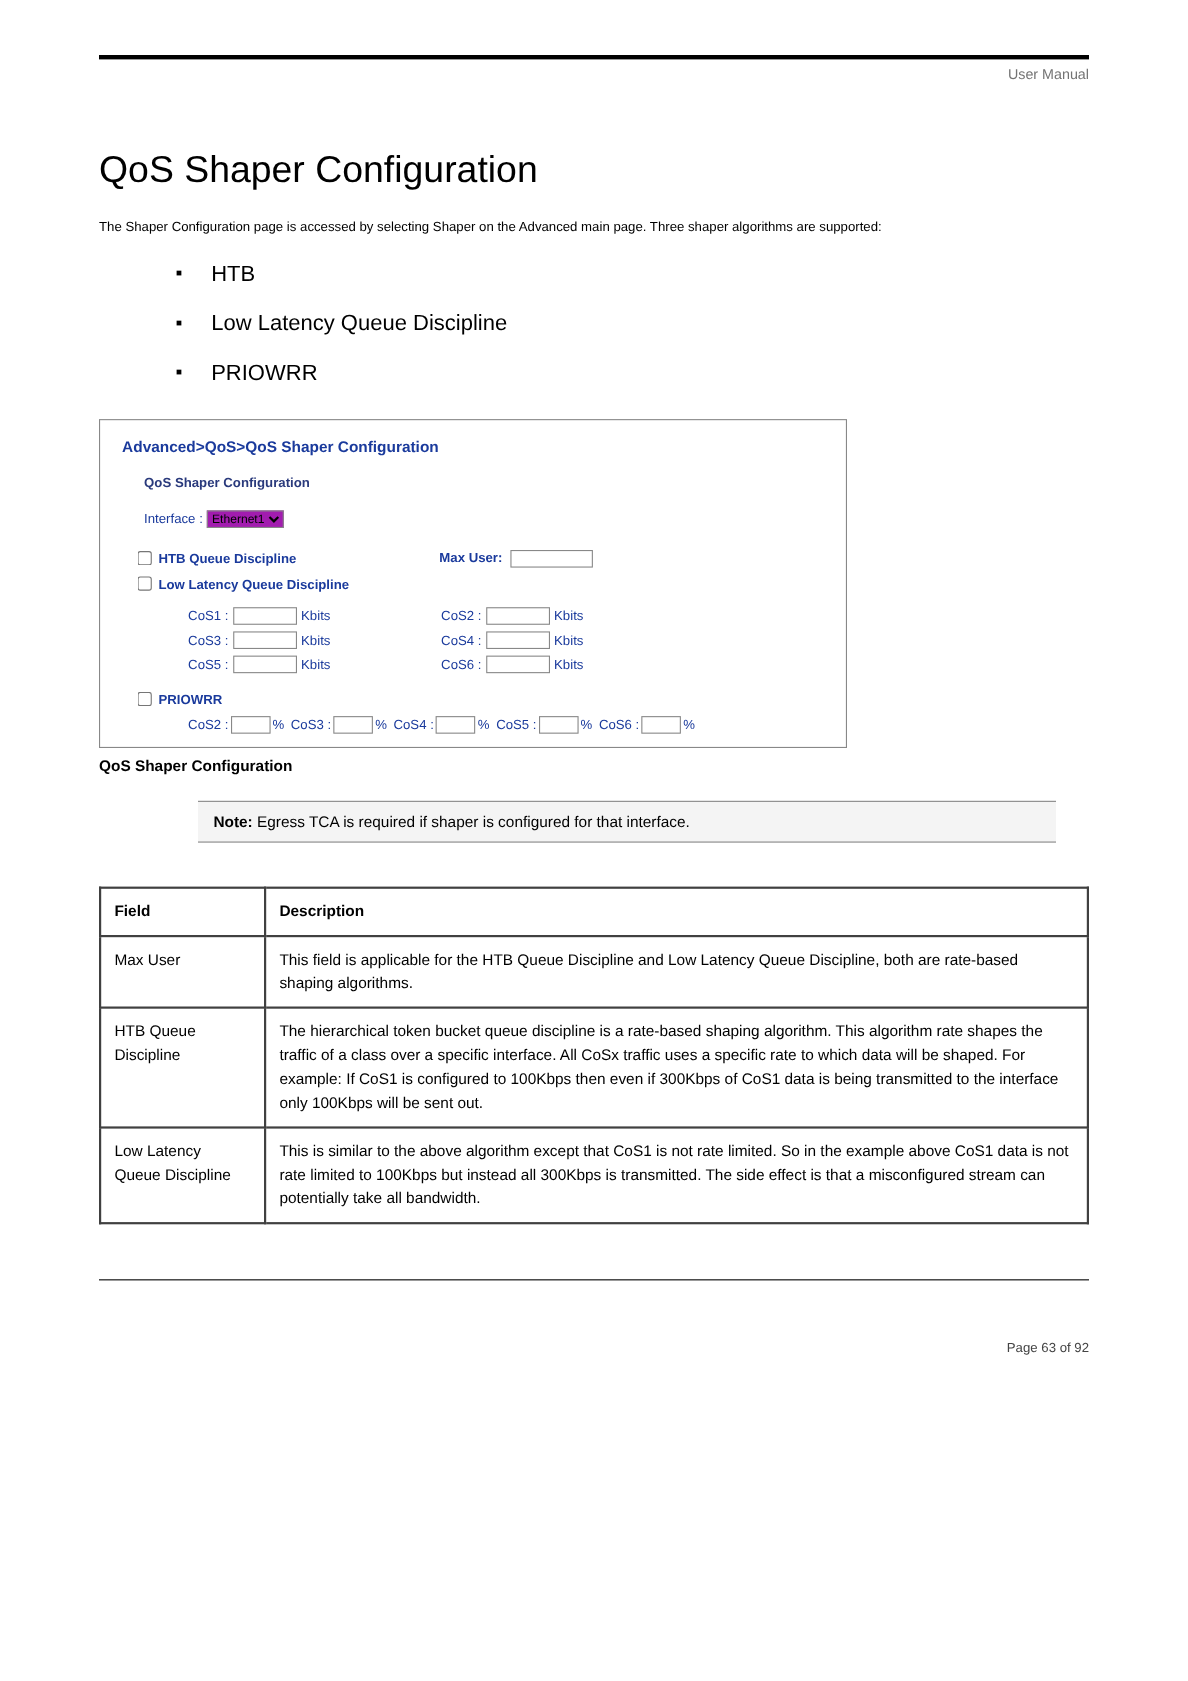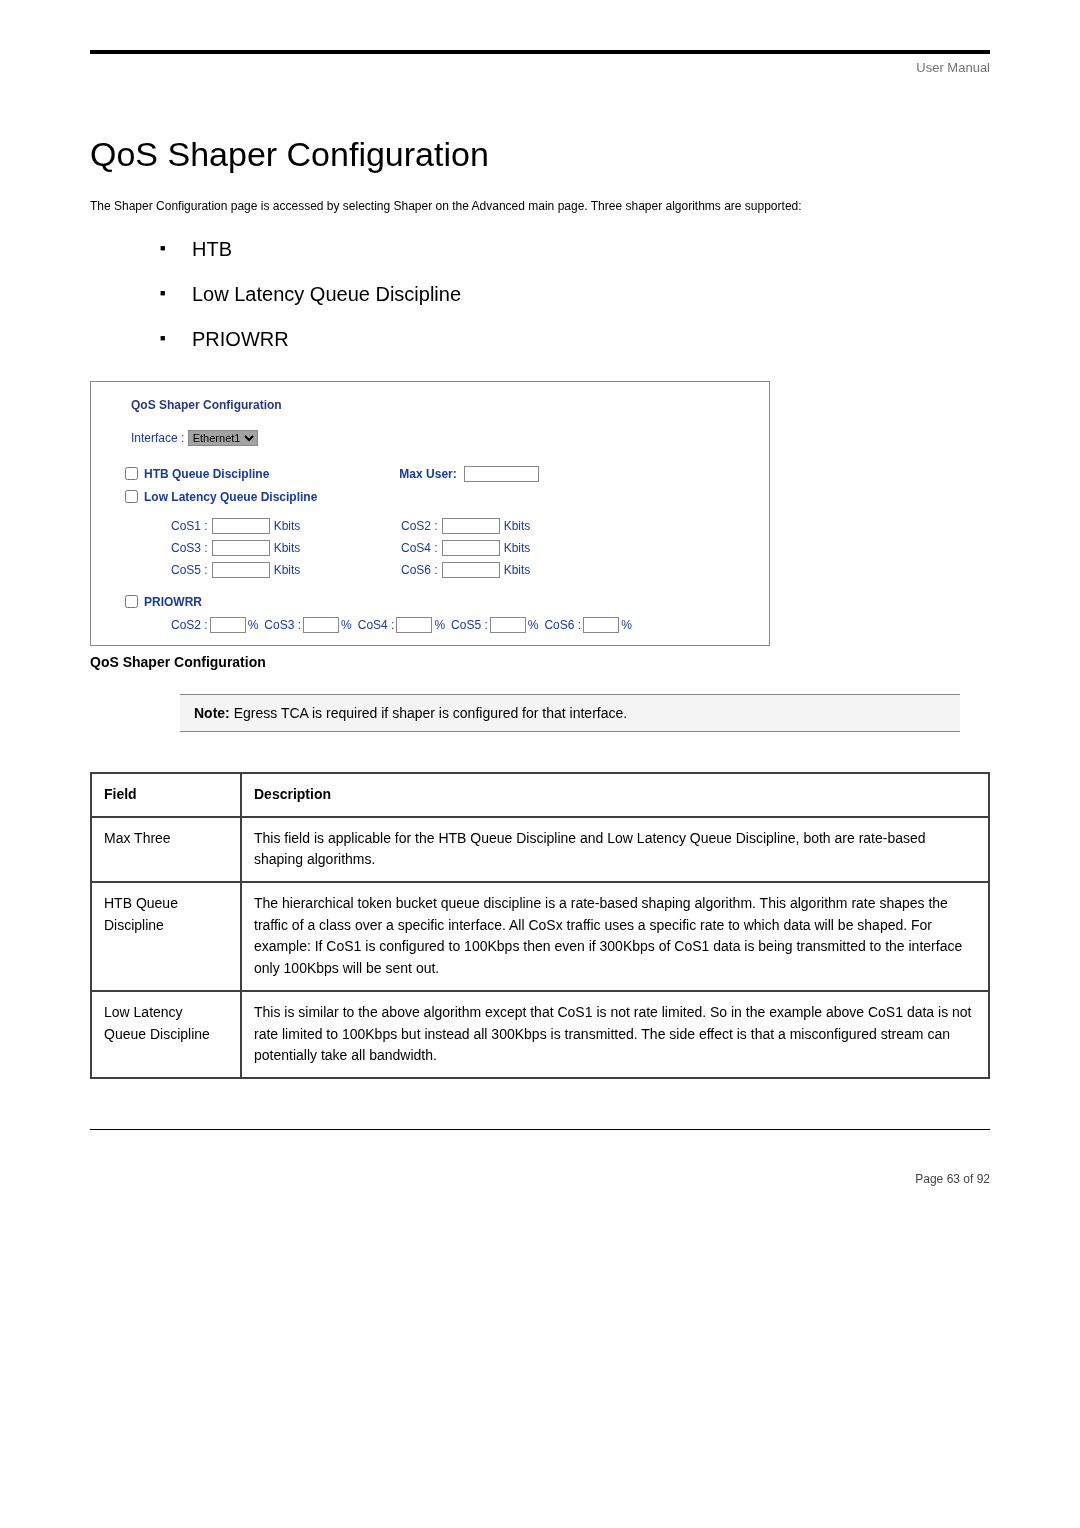--- a/index.html
+++ b/index.html
@@ -71,21 +71,21 @@
   }
   .interface-row {
     color: #1a3a9c;
     padding-left: 20px;
     margin-bottom: 18px;
     font-size: 12px;
   }
   .interface-row select {
     font-size: 11px;
     border: 1px solid #888;
-    background: #a3a3a3;
+    background: #a21caf;
   }
   .cb-row {
     padding-left: 10px;
     color: #1a3a9c;
     font-weight: bold;
     font-size: 12px;
     margin-bottom: 4px;
     display: flex;
     align-items: center;
   }
@@ -194,21 +194,21 @@
   table.fields th {
     font-weight: bold;
   }
   table.fields td.fcol {
     width: 150px;
   }
   .footer {
     text-align: right;
     font-size: 12px;
     color: #444;
-    margin-top: 42px;
+    margin-top: 54px;
   }
   .footer-bar {
     border-top: 1px solid #000;
     margin-top: 50px;
     margin-bottom: 20px;
   }
 </style>
 </head>
 <body>
 
@@ -219,20 +219,21 @@
 
 <p class="intro">The Shaper Configuration page is accessed by selecting Shaper on the Advanced main page. Three shaper algorithms are supported:</p>
 
 <ul class="bullets">
   <li>HTB</li>
   <li>Low Latency Queue Discipline</li>
   <li>PRIOWRR</li>
 </ul>
 
 <div class="screenshot-panel">
+  <div class="panel-title">Advanced&gt;QoS&gt;QoS Shaper Configuration</div>
   <div class="section-label">QoS Shaper Configuration</div>
 
   <div class="interface-row">
     <span>Interface :</span>
     <select>
       <option>Ethernet1</option>
     </select>
   </div>
 
   <div class="cb-row">
@@ -329,21 +330,21 @@
   <b>Note:</b><span> Egress TCA is required if shaper is configured for that interface.</span>
 </div>
 
 <table class="fields">
   <tbody>
       <tr>
     <th class="fcol">Field</th>
     <th>Description</th>
   </tr>
   <tr>
-    <td class="fcol">Max Three</td>
+    <td class="fcol">Max User</td>
     <td>This field is applicable for the HTB Queue Discipline and Low Latency Queue Discipline, both are rate-based shaping algorithms.</td>
   </tr>
   <tr>
     <td class="fcol">HTB Queue Discipline</td>
     <td>The hierarchical token bucket queue discipline is a rate-based shaping algorithm. This algorithm rate shapes the traffic of a class over a specific interface. All CoSx traffic uses a specific rate to which data will be shaped. For example: If CoS1 is configured to 100Kbps then even if 300Kbps of CoS1 data is being transmitted to the interface only 100Kbps will be sent out.</td>
   </tr>
   <tr>
     <td class="fcol">Low Latency Queue Discipline</td>
     <td>This is similar to the above algorithm except that CoS1 is not rate limited. So in the example above CoS1 data is not rate limited to 100Kbps but instead all 300Kbps is transmitted. The side effect is that a misconfigured stream can potentially take all bandwidth.</td>
   </tr>

